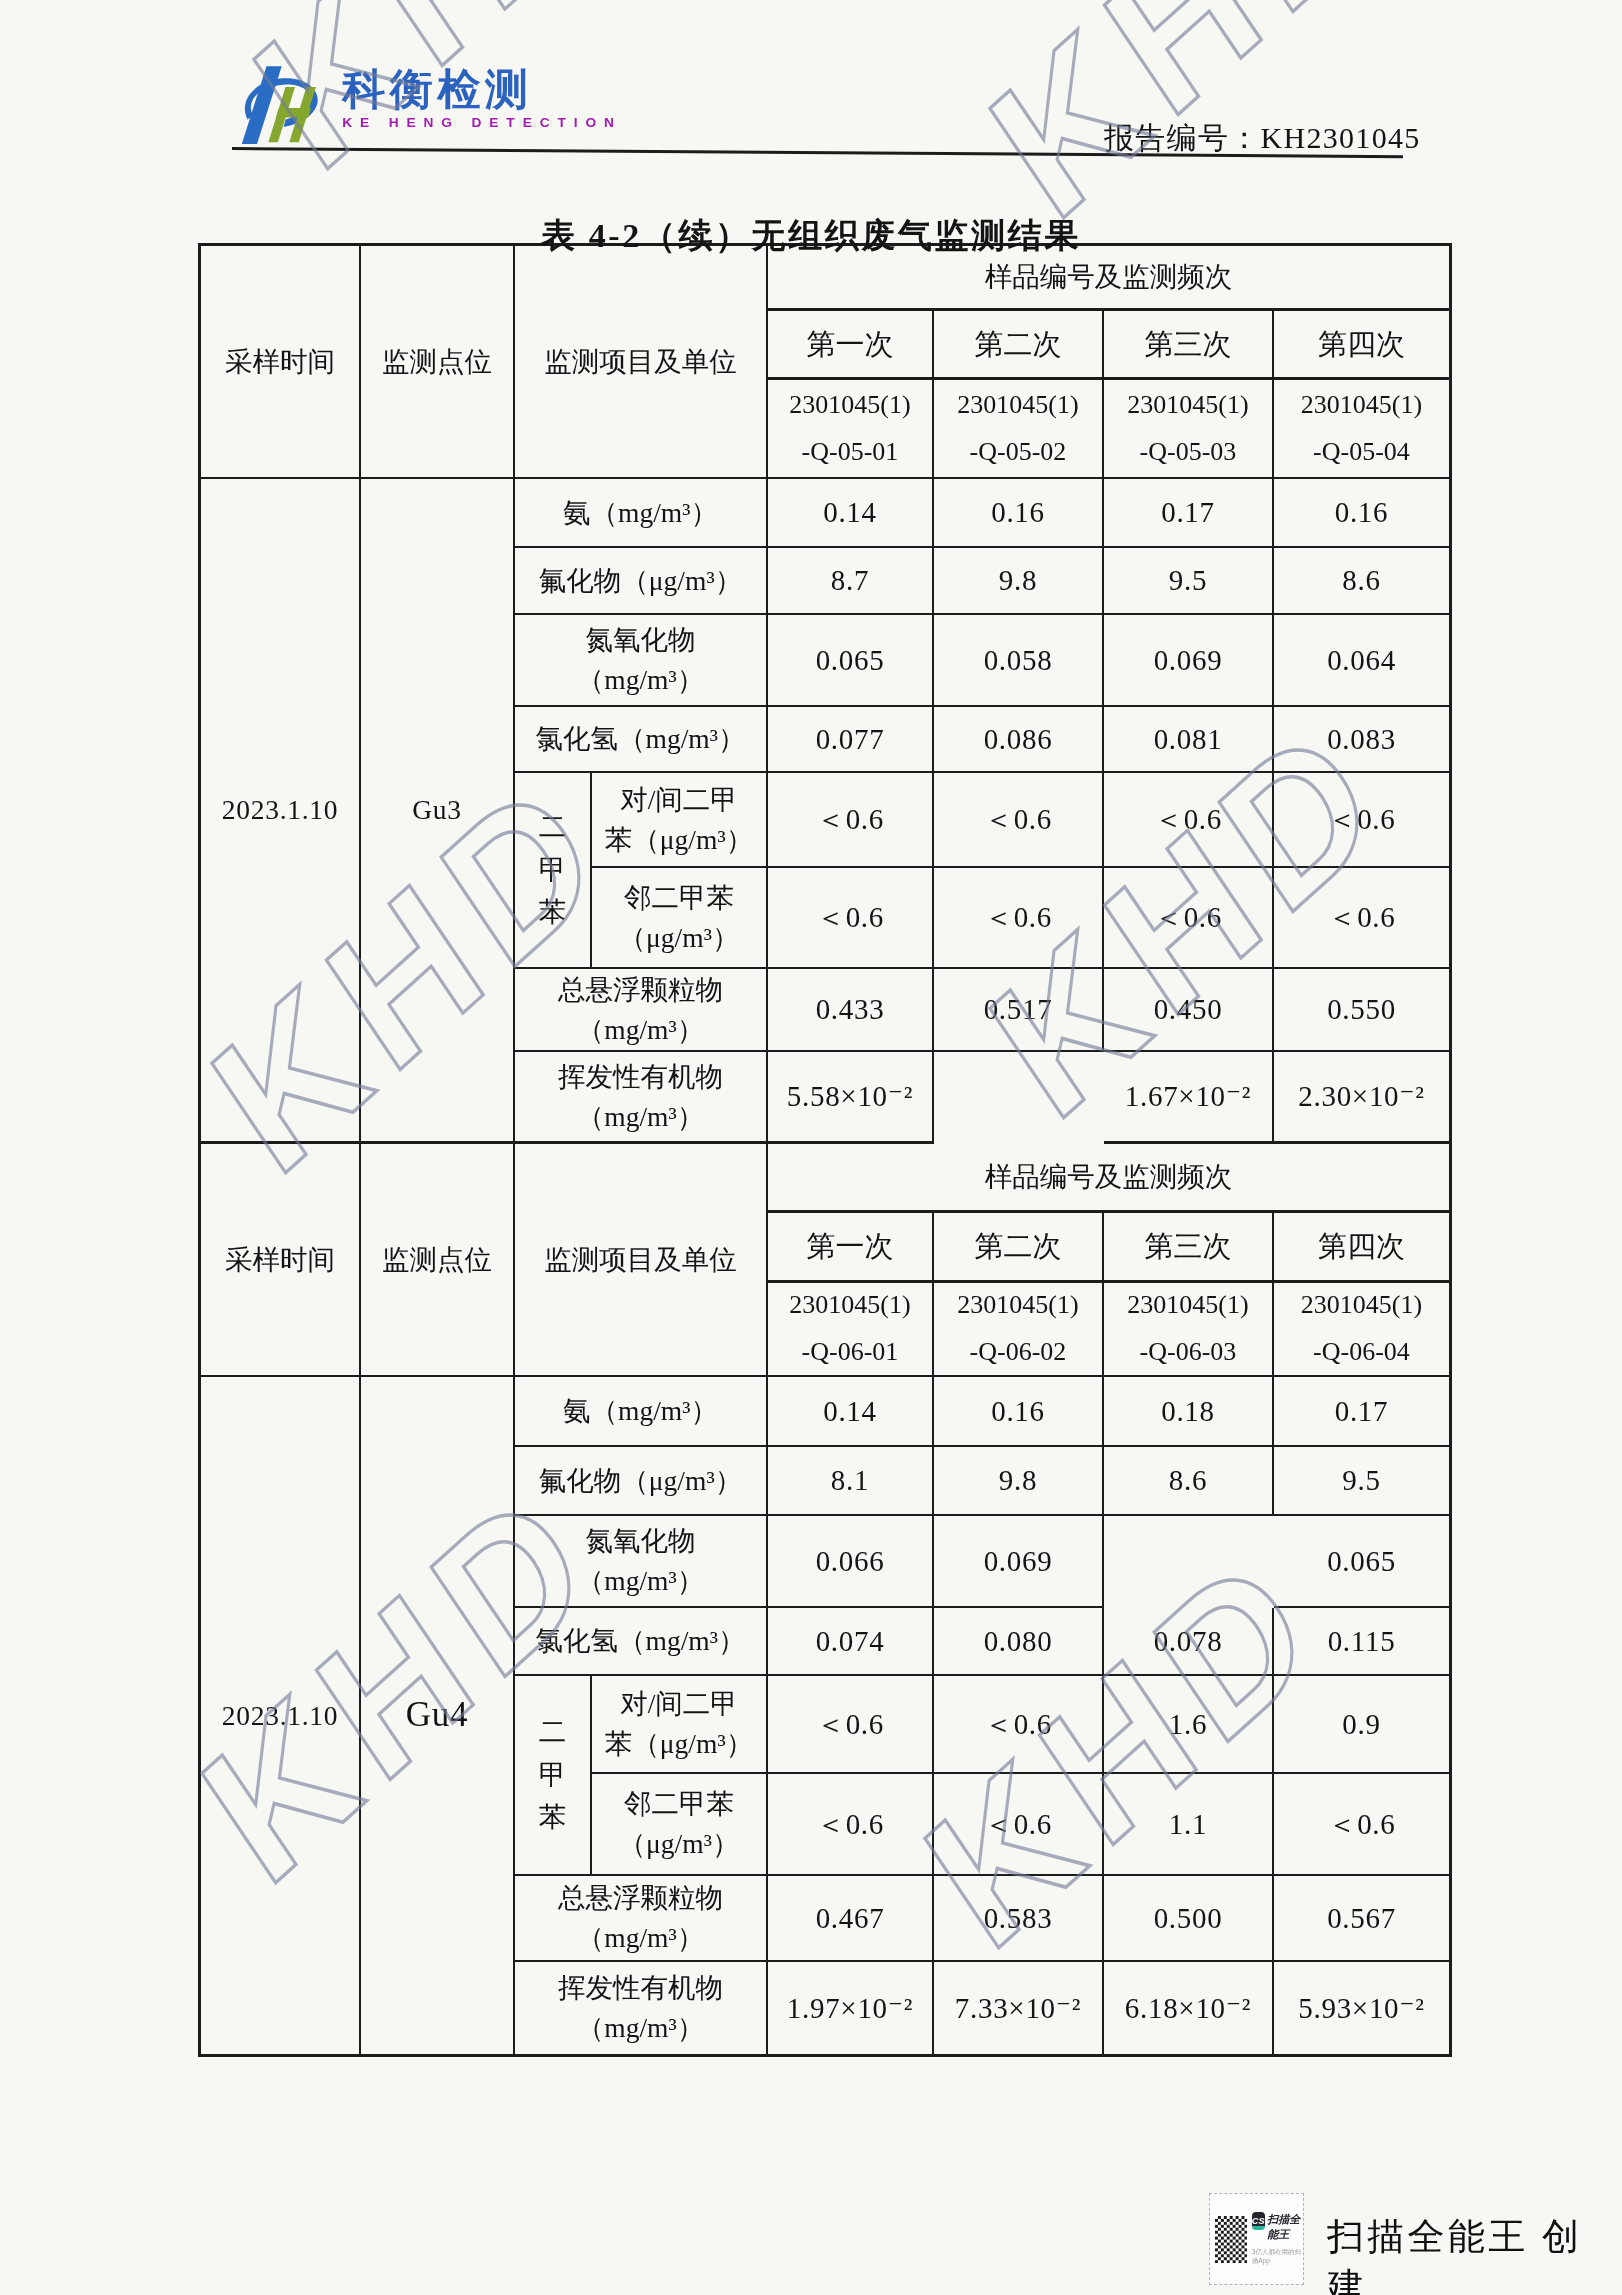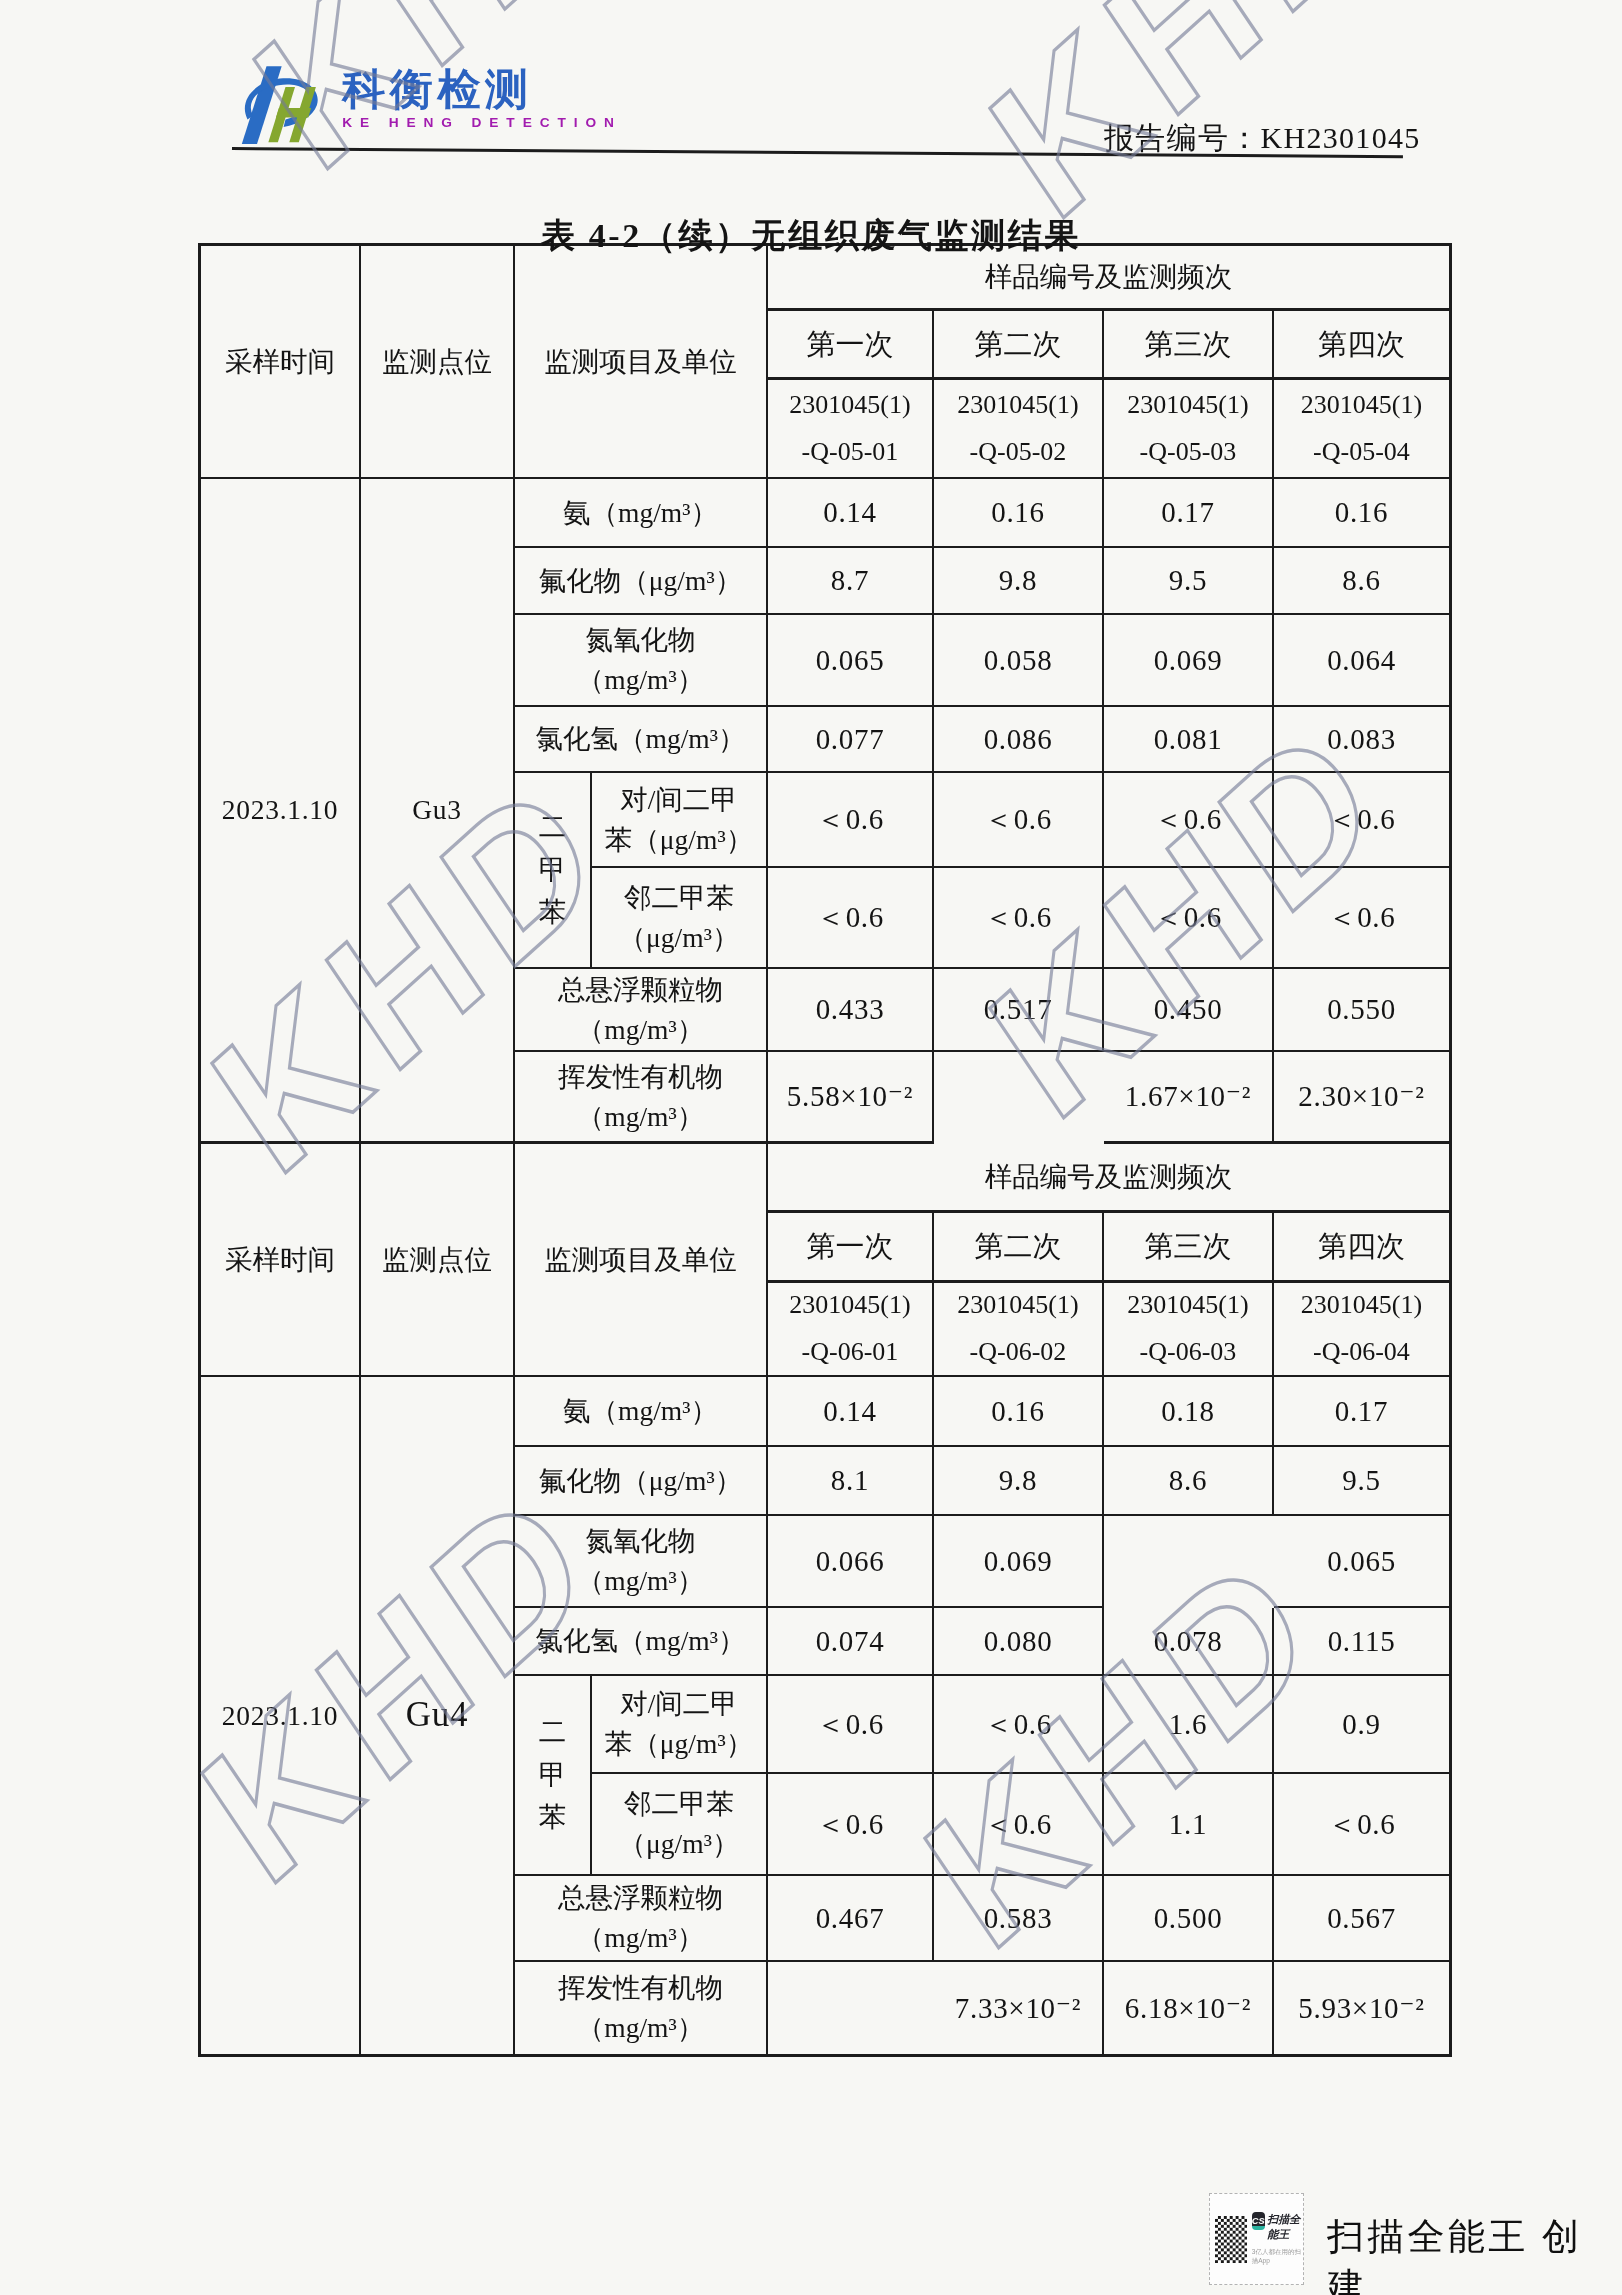--- a/index.html
+++ b/index.html
@@ -221,20 +221,21 @@
 
     <div class="c" style="grid-area:21/3/22/5">总悬浮颗粒物
 （mg/m³）</div>
     <div class="c num" style="grid-area:21/5/22/6">0.467</div>
     <div class="c num" style="grid-area:21/6/22/7">0.583</div>
     <div class="c num" style="grid-area:21/7/22/8">0.500</div>
     <div class="c num nbr" style="grid-area:21/8/22/9">0.567</div>
 
     <div class="c nbb" style="grid-area:22/3/23/5">挥发性有机物
 （mg/m³）</div>
+    <div class="c num nbb" style="grid-area:22/5/23/6">1.97×10⁻²</div>
     <div class="c num nbb" style="grid-area:22/6/23/7">7.33×10⁻²</div>
     <div class="c num nbb" style="grid-area:22/7/23/8">6.18×10⁻²</div>
     <div class="c num nbb nbr" style="grid-area:22/8/23/9">5.93×10⁻²</div>
   </div>
 
   <div class="badge">
     <div class="qr"></div>
     <div class="badge-right">
       <div class="badge-top">
         <div class="cs-ico">CS</div>

